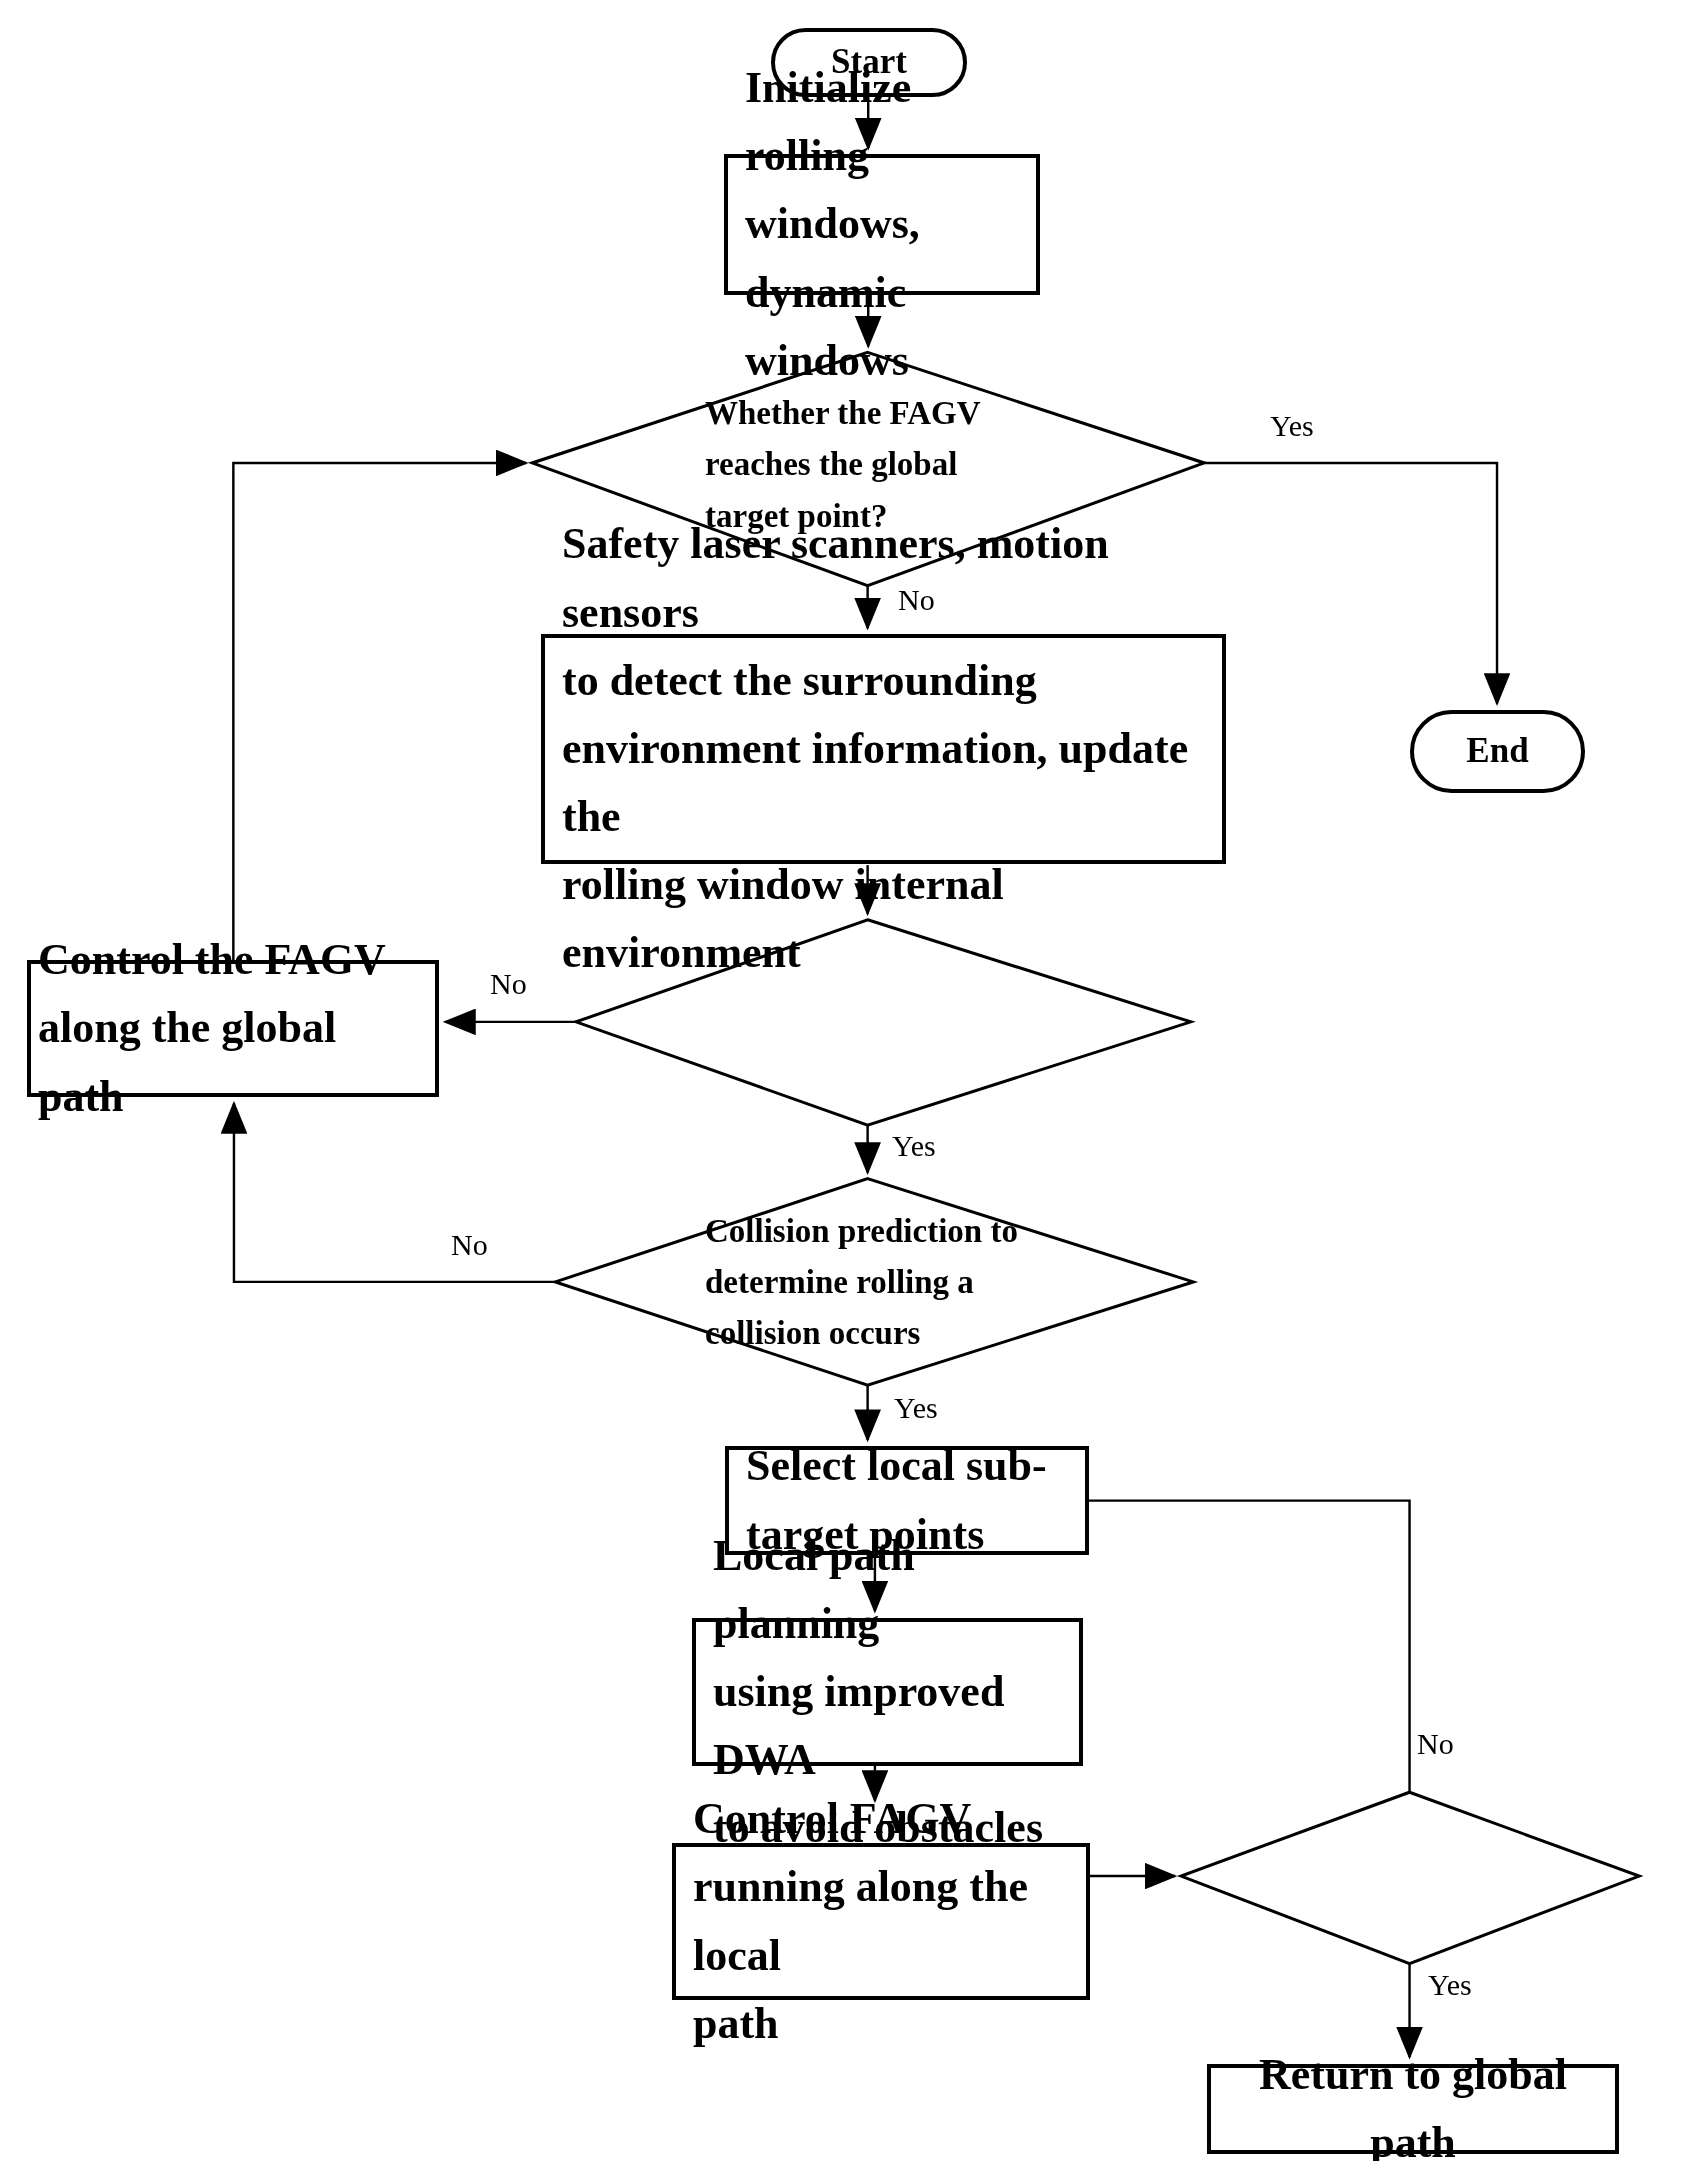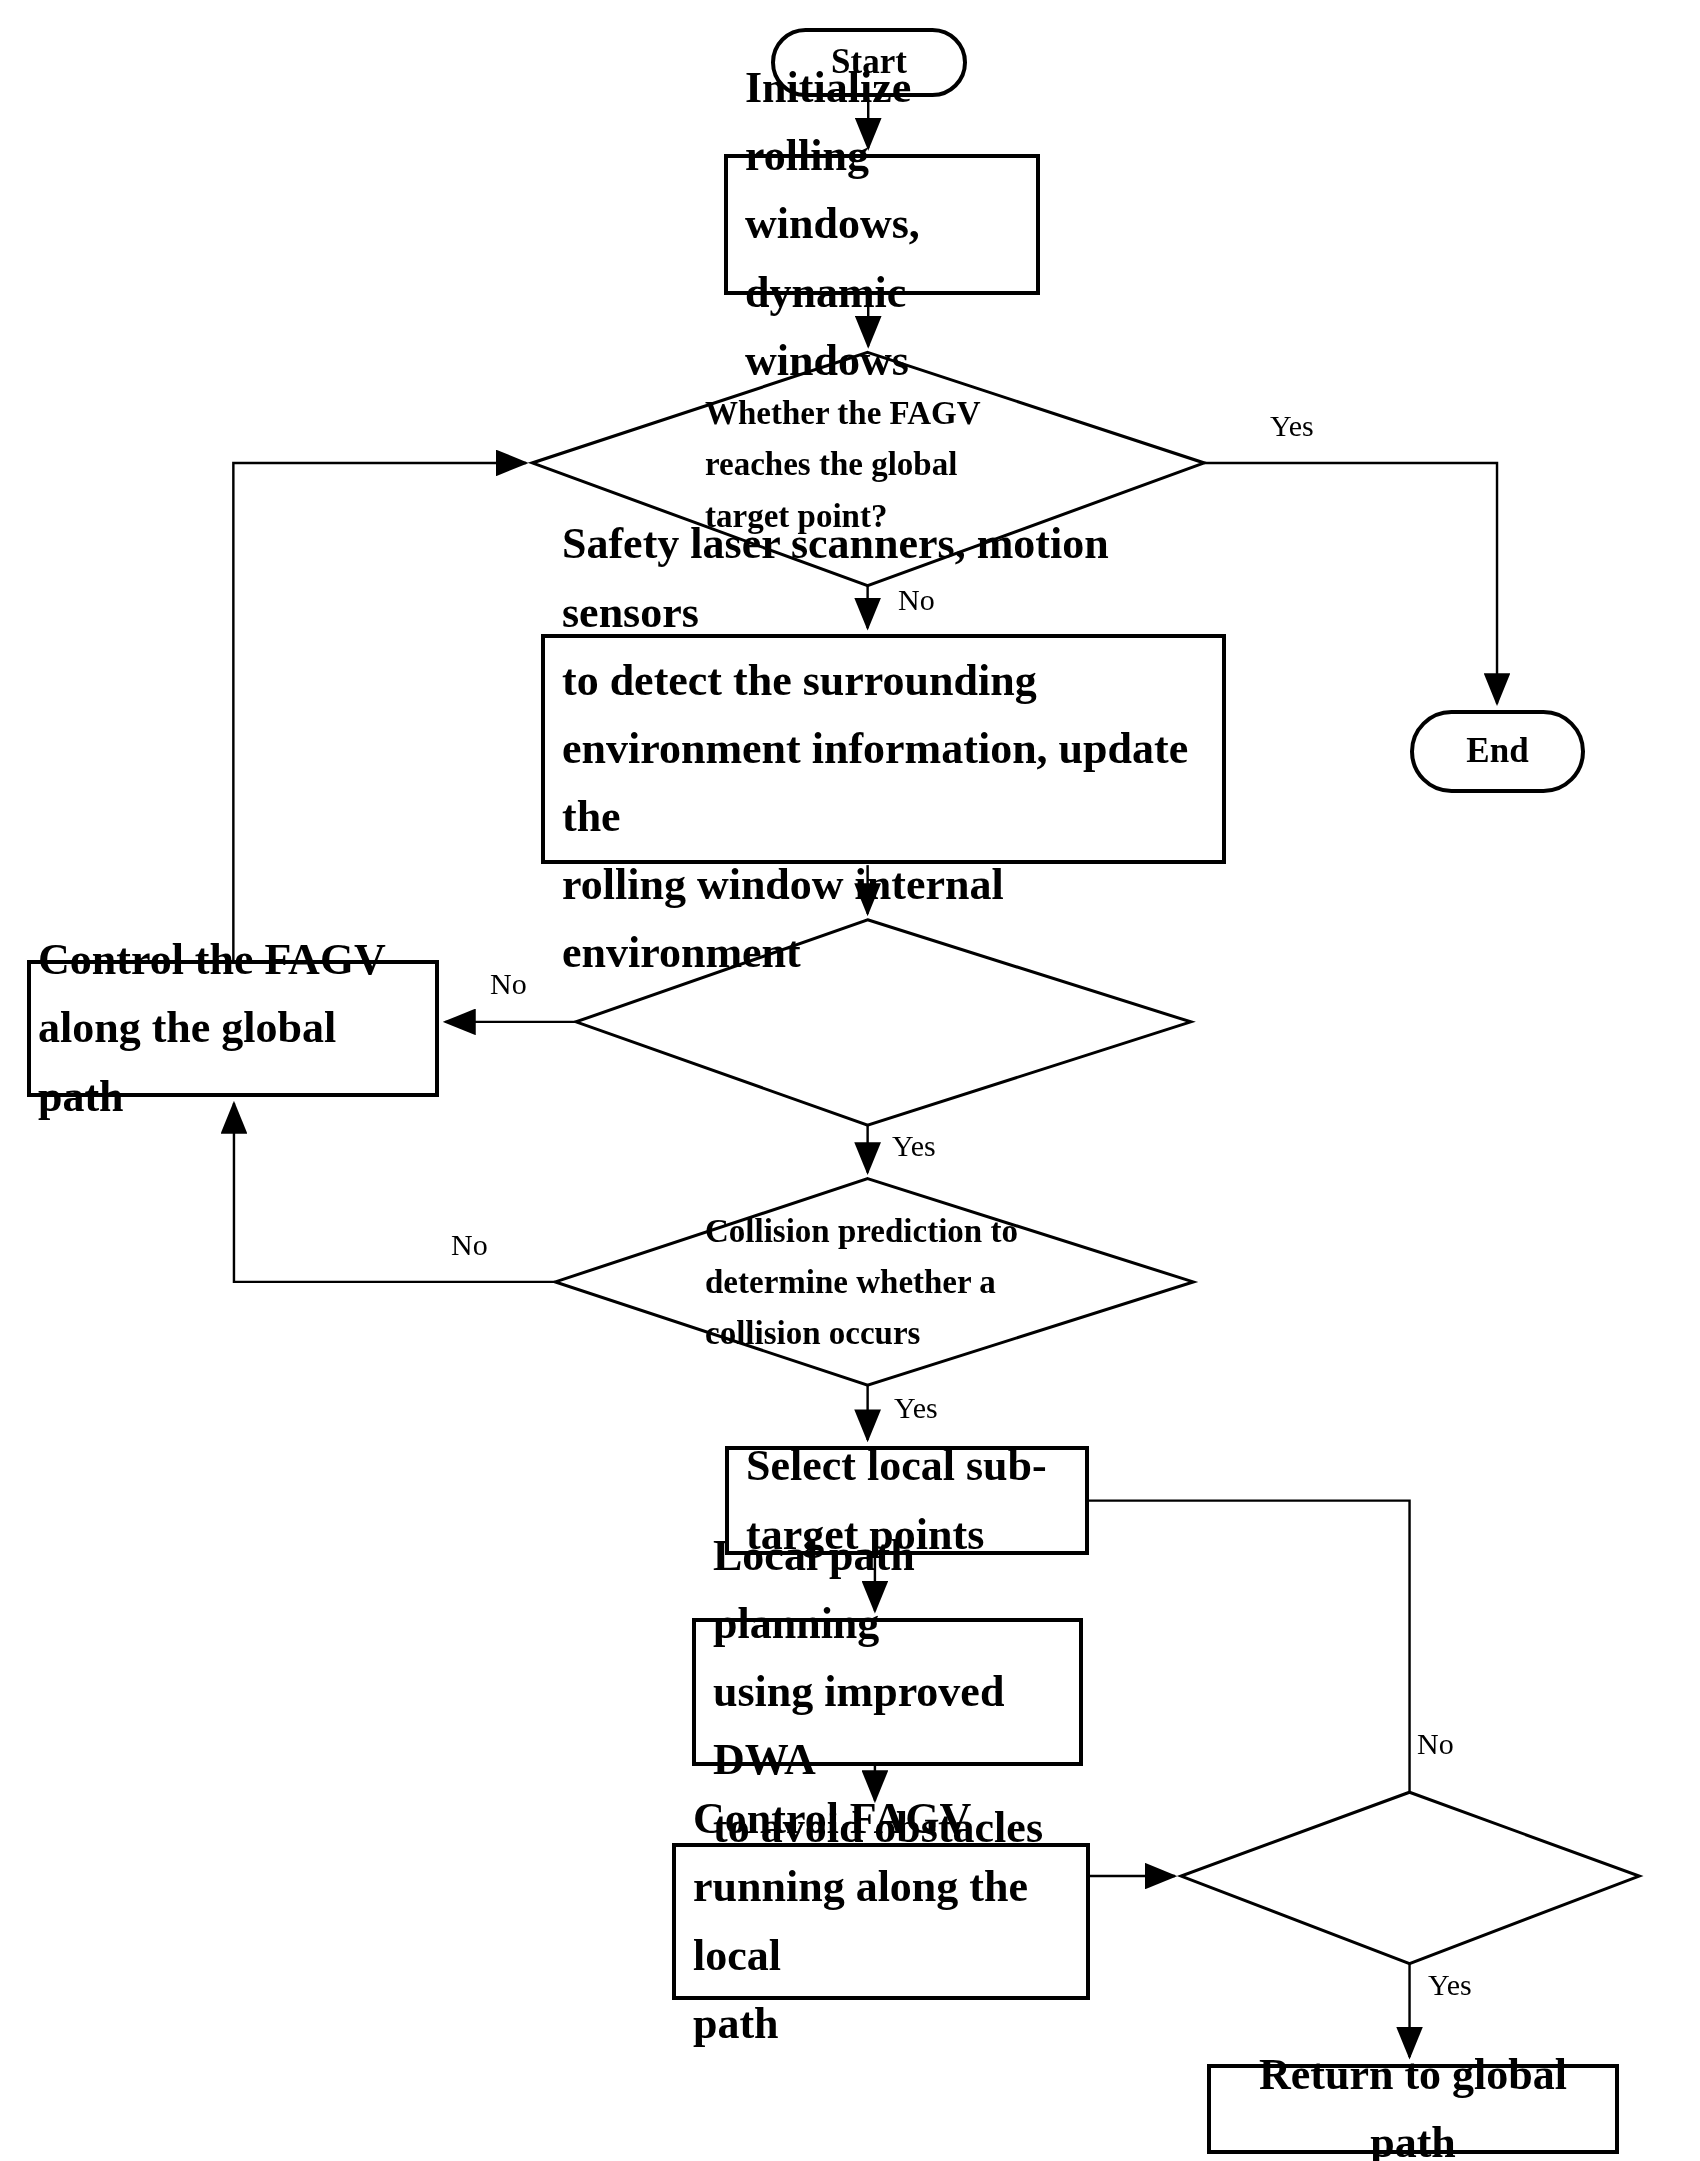--- a/index.html
+++ b/index.html
@@ -128,21 +128,21 @@
 path</div>
 
   <div class="node process centered" style="left:1207px; top:2064px; width:412px; height:90px;">Return to global path</div>
 
   <div class="dtext" style="left:705px; top:389px; width:340px; height:152px;">Whether the FAGV
 reaches the global
 target point?</div>
 
 
   <div class="dtext" style="left:705px; top:1206px; width:401px; height:153px;">Collision prediction to
-determine whether a
+determine rolling a
 collision occurs</div>
 
 
   <div class="elabel" style="left:1270px; top:411px;">Yes</div>
 
   <div class="elabel" style="left:898px; top:585px;">No</div>
 
   <div class="elabel" style="left:490px; top:969px;">No</div>
 
   <div class="elabel" style="left:892px; top:1131px;">Yes</div>

